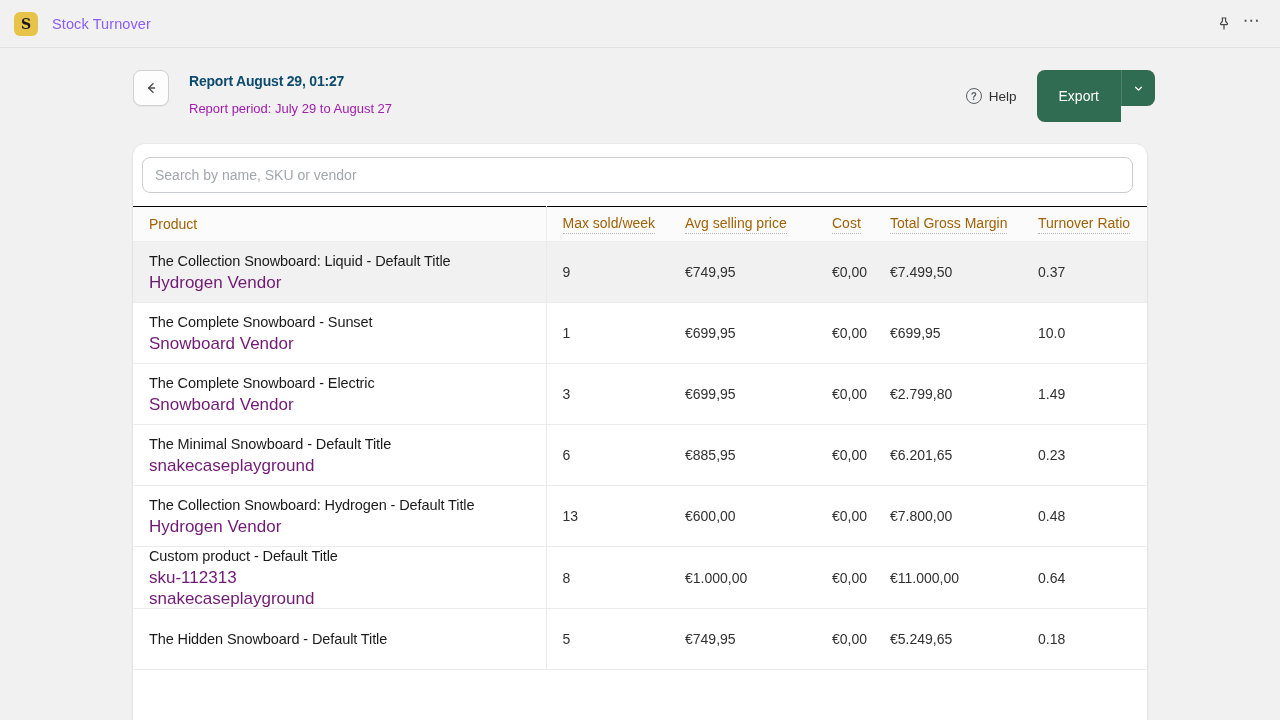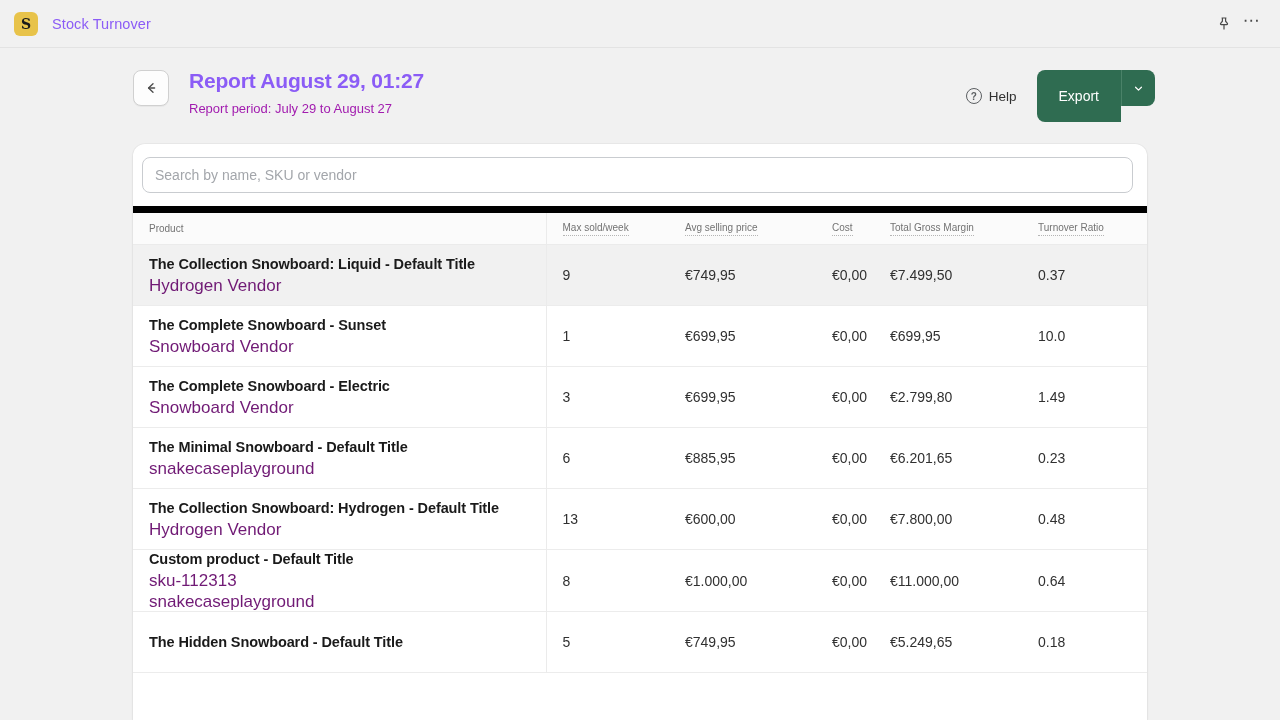--- a/index.html
+++ b/index.html
@@ -64,23 +64,23 @@
     background: #fdfdfd;
     display: flex; align-items: center; justify-content: center;
     color: #4b4b4b;
     cursor: pointer;
     flex: 0 0 auto;
     margin-top: 2px;
     box-shadow: 0 1px 0 rgba(0,0,0,.04);
   }
   .title-block { margin-left: 20px; padding-top: 0; }
   .page-title {
-    font-size: 21px;
+    font-size: 14px;
     font-weight: bold;
-    color: #8b5cf6;
+    color: #0c4a6e;
     letter-spacing: -.2px;
     line-height: 26px;
   }
   .page-subtitle {
     font-size: 13px;
     color: #a21caf;
     margin-top: 6px;
     line-height: 17px;
   }
   .header-actions {
@@ -159,26 +159,26 @@
     border-collapse: collapse;
     width: 100%;
     table-layout: fixed;
   }
   table.report th, table.report td {
     text-align: left;
     vertical-align: middle;
   }
   thead th {
     background: #fbfbfb;
-    border-top: 7px solid #000000;
+    border-top: 1px solid #000000;
     border-bottom: 1px solid #ebebeb;
     height: 35px;
-    font-size: 10px;
+    font-size: 14px;
     font-weight: normal;
-    color: #737373;
+    color: #a16207;
     padding: 0 0 0 16px;
   }
   thead th .dotted {
     border-bottom: 1px dotted #b5b5b5;
     padding-bottom: 2px;
     display: inline-block;
   }
   th.col-product, td.col-product {
     width: 413px;
     border-right: 1px solid #ebebeb;
@@ -197,21 +197,21 @@
     padding: 0 0 0 16px;
     font-size: 14px;
     color: #303030;
     height: 61px;
   }
   tbody tr.highlight td,
   tbody tr.highlight td.col-product { background: #f1f1f1; }
 
   .prod-title {
     font-size: 14.5px;
-    font-weight: bold;
+    font-weight: normal;
     color: #1a1a1a;
     line-height: 19px;
     letter-spacing: -.1px;
   }
   .prod-sub {
     font-size: 17px;
     color: #701a75;
     line-height: 19px;
     margin-top: 2px;
   }

